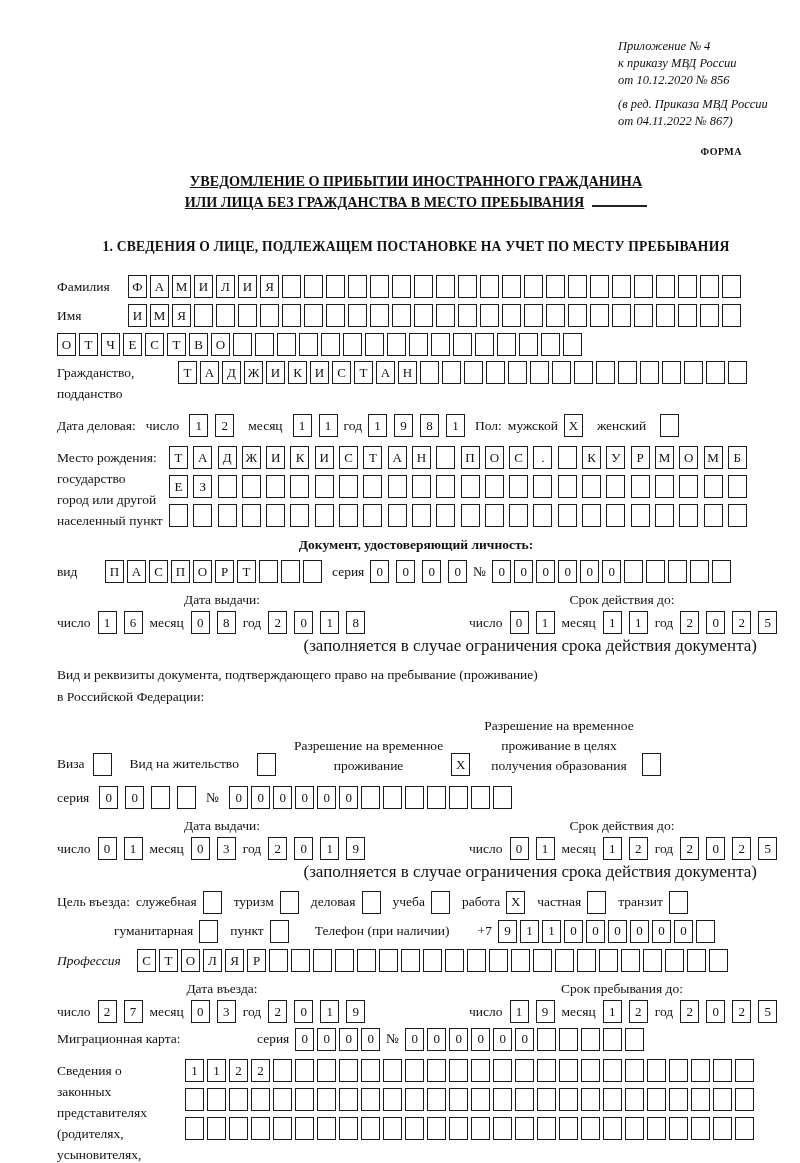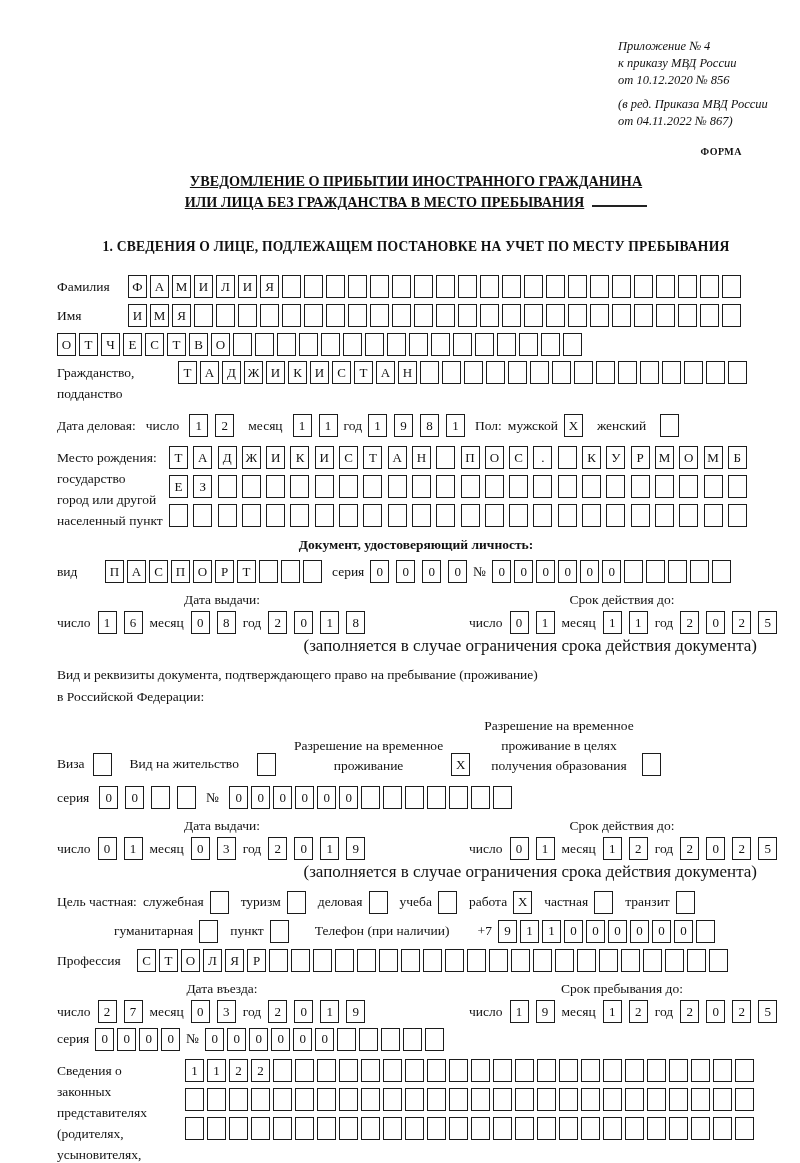--- a/index.html
+++ b/index.html
@@ -27,21 +27,21 @@
     font-size:13px;background:#fff;
   }
   .cellrow{display:flex;gap:3px;}
   .cellrow.wide{gap:5.3px;}
   .cellrow.dg{gap:7px;}
 
   .frow{display:flex;align-items:flex-start;margin-bottom:5px;}
   .flabel{flex:none;line-height:24px;}
   .flabel.multi{line-height:21px;padding-top:1px;}
   .w71{width:71px;} .w150{width:150px;} .w121{width:121px;} .w112{width:112px;}
-  .w48{width:48px;} .w80{width:80px;} .w128{width:128px;}
+  .w48{width:48px;} .w80{width:80px;font-style:italic;} .w128{width:128px;}
 
   .inline-label{line-height:24px;flex:none;}
   .gap6{margin-left:6px;} .gap10{margin-left:10px;} .gap14{margin-left:14px;} .gap18{margin-left:18px;}
 
   .stackrows{display:flex;flex-direction:column;gap:6px;}
 
   .doc-heading{font-weight:bold;text-align:center;margin:6px 0 7px 0;}
 
   
   .dr{display:flex;margin-bottom:2px;margin-top:8px;}
@@ -528,21 +528,21 @@
             <span class="cell">0</span>
             <span class="cell">2</span>
             <span class="cell">5</span>
           </div>
       </div>
     </div>
   </div>
   <div class="dr-note">(заполняется в случае ограничения срока действия документа)</div>
 
   <div class="frow" style="margin-top:8px;">
-    <span class="inline-label">Цель частная:</span>
+    <span class="inline-label">Цель въезда:</span>
     <div class="checkgroup">
         <span class="opt-label">служебная</span>
         <span class="cell"></span>
         <span class="opt-label">туризм</span>
         <span class="cell"></span>
         <span class="opt-label">деловая</span>
         <span class="cell"></span>
         <span class="opt-label">учеба</span>
         <span class="cell"></span>
         <span class="opt-label">работа</span>
@@ -651,20 +651,21 @@
             <span class="cell">2</span>
             <span class="cell">0</span>
             <span class="cell">2</span>
             <span class="cell">5</span>
           </div>
       </div>
     </div>
   </div>
 
   <div class="mig-row">
+    <span class="inline-label" style="width:200px;">Миграционная карта:</span>
     <span class="inline-label">серия</span>
     <div class="cellrow gap6">
         <span class="cell">0</span>
         <span class="cell">0</span>
         <span class="cell">0</span>
         <span class="cell">0</span>
       </div>
     <span class="inline-label gap6">№</span>
     <div class="cellrow gap6">
         <span class="cell">0</span>

